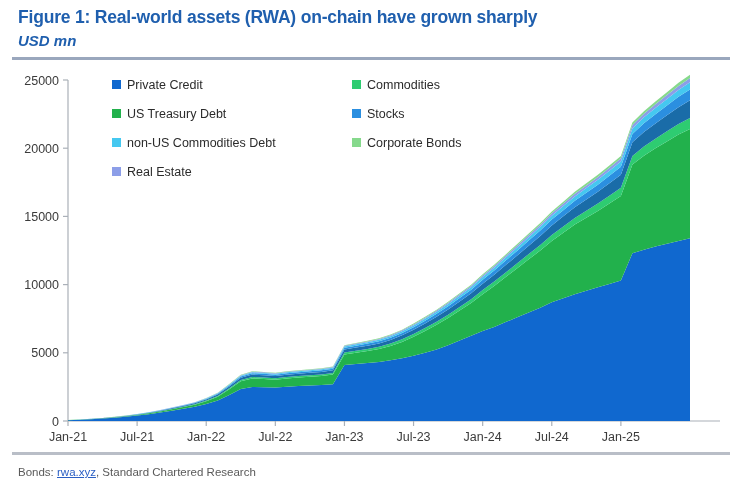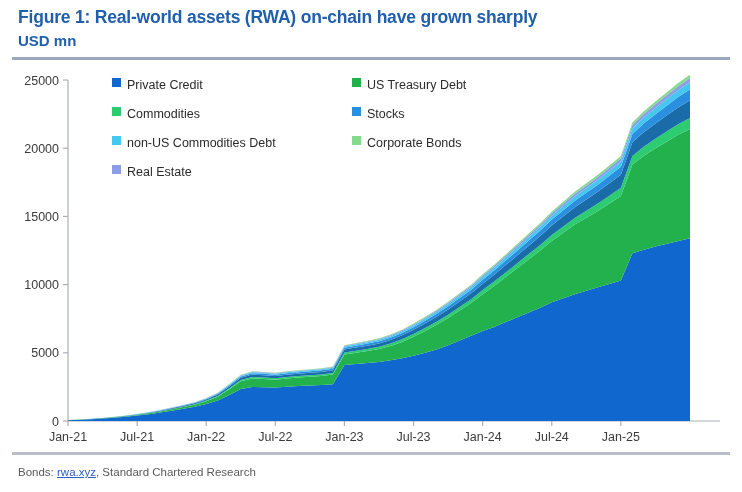--- a/index.html
+++ b/index.html
@@ -29,20 +29,21 @@
     font-weight: bold;
     color: #1F5FAE;
     letter-spacing: -0.2px;
     white-space: nowrap;
   }
   .subtitle {
     position: absolute;
     left: 18px;
     top: 32px;
     font-size: 15px;
+    font-style: italic;
     font-weight: bold;
     color: #1F5FAE;
     white-space: nowrap;
   }
   .rule-top {
     position: absolute;
     left: 12px;
     top: 57px;
     width: 718px;
     height: 3px;
@@ -101,20 +102,21 @@
     left: 112px;
     top: 8px;
     width: 470px;
     display: grid;
     grid-template-columns: 240px 230px;
     grid-auto-rows: 29px;
     align-items: center;
   }
   .legend-item {
     display: flex;
+    align-items: center;
     gap: 6px;
     font-size: 12.5px;
     color: #2b2b2b;
     white-space: nowrap;
   }
   .legend-swatch {
     width: 9px;
     height: 9px;
     flex: 0 0 auto;
     display: inline-block;
@@ -178,28 +180,28 @@
           <text x="620.8888888888889" y="379" class="xtick-label">Jan-25</text>
         </g>
     </svg>
 
     <div class="legend" id="legend">
         <div class="legend-item">
           <span class="legend-swatch" style="background: rgb(16, 104, 207);"></span>
           <span>Private Credit</span>
         </div>
         <div class="legend-item">
+          <span class="legend-swatch" style="background: rgb(46, 204, 113);"></span>
+          <span>Commodities</span>
+        </div>
+        <div class="legend-item">
           <span class="legend-swatch" style="background: rgb(34, 177, 76);"></span>
           <span>US Treasury Debt</span>
         </div>
         <div class="legend-item">
-          <span class="legend-swatch" style="background: rgb(46, 204, 113);"></span>
-          <span>Commodities</span>
-        </div>
-        <div class="legend-item">
           <span class="legend-swatch" style="background: rgb(43, 143, 224);"></span>
           <span>Stocks</span>
         </div>
         <div class="legend-item">
           <span class="legend-swatch" style="background: rgb(69, 200, 240);"></span>
           <span>non-US Commodities Debt</span>
         </div>
         <div class="legend-item">
           <span class="legend-swatch" style="background: rgb(134, 217, 140);"></span>
           <span>Corporate Bonds</span>

